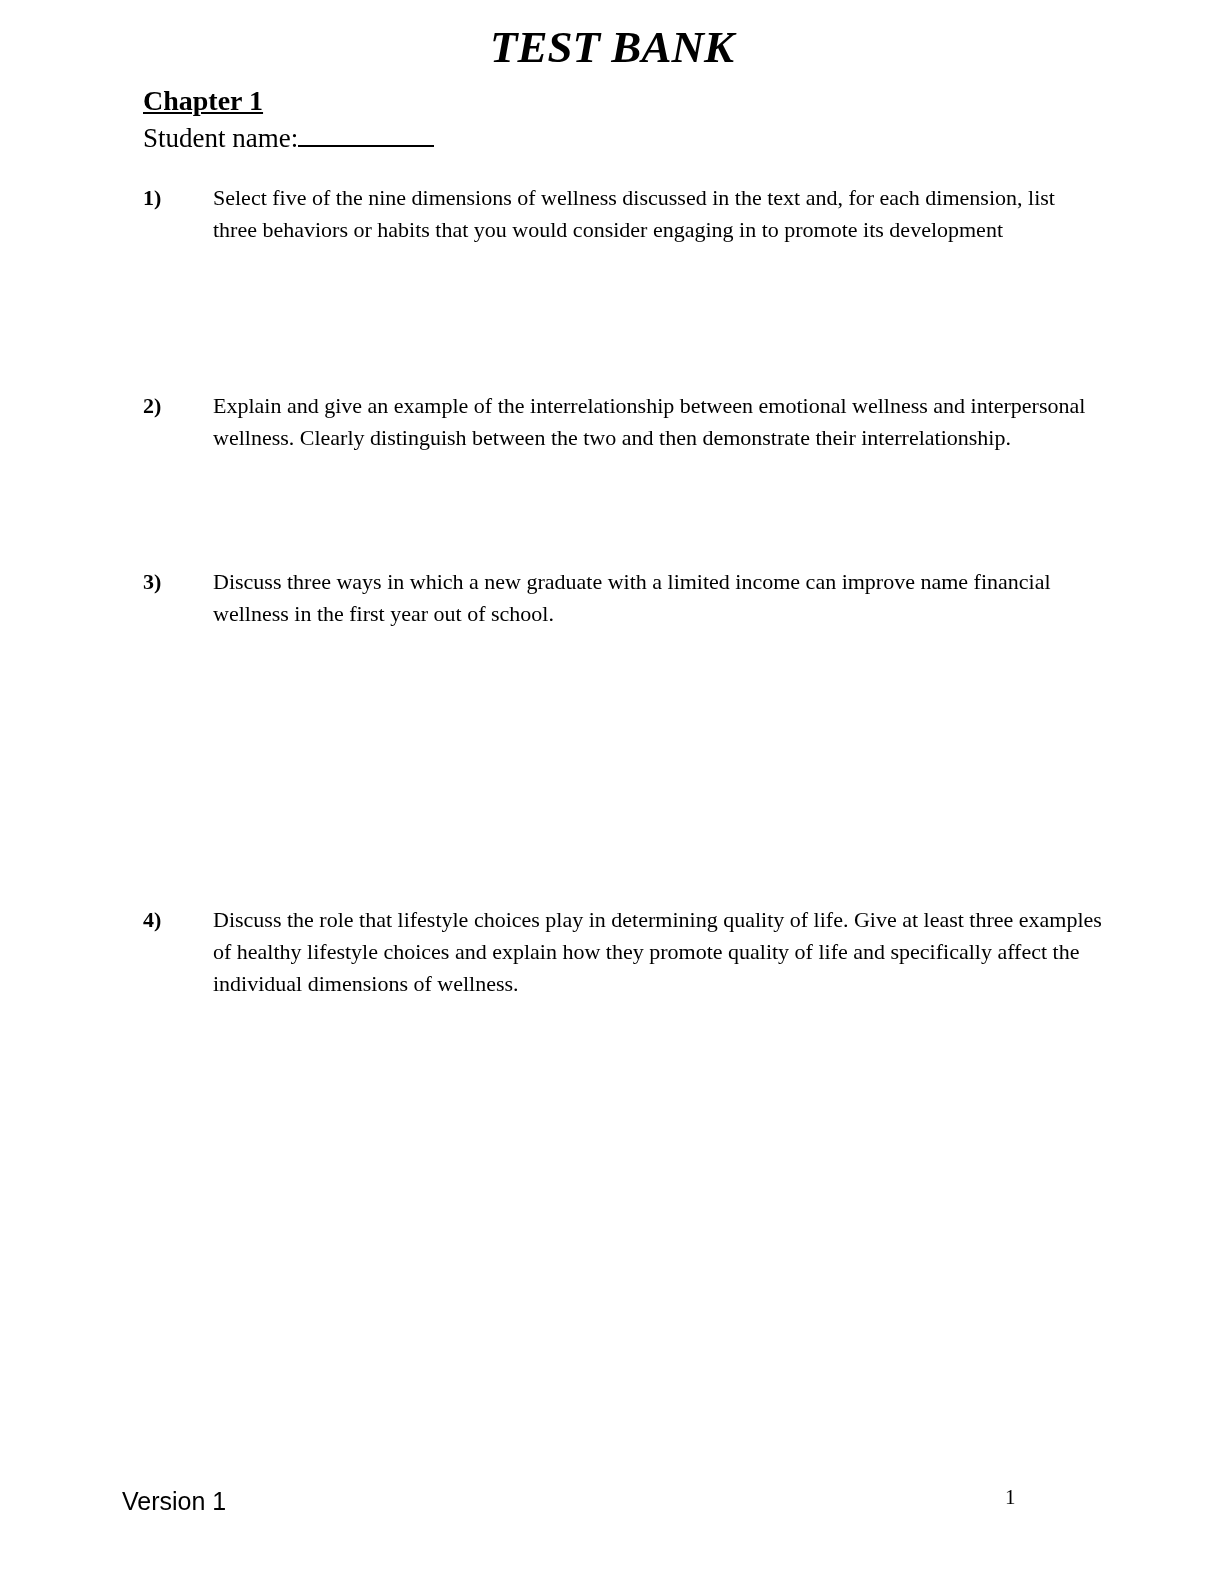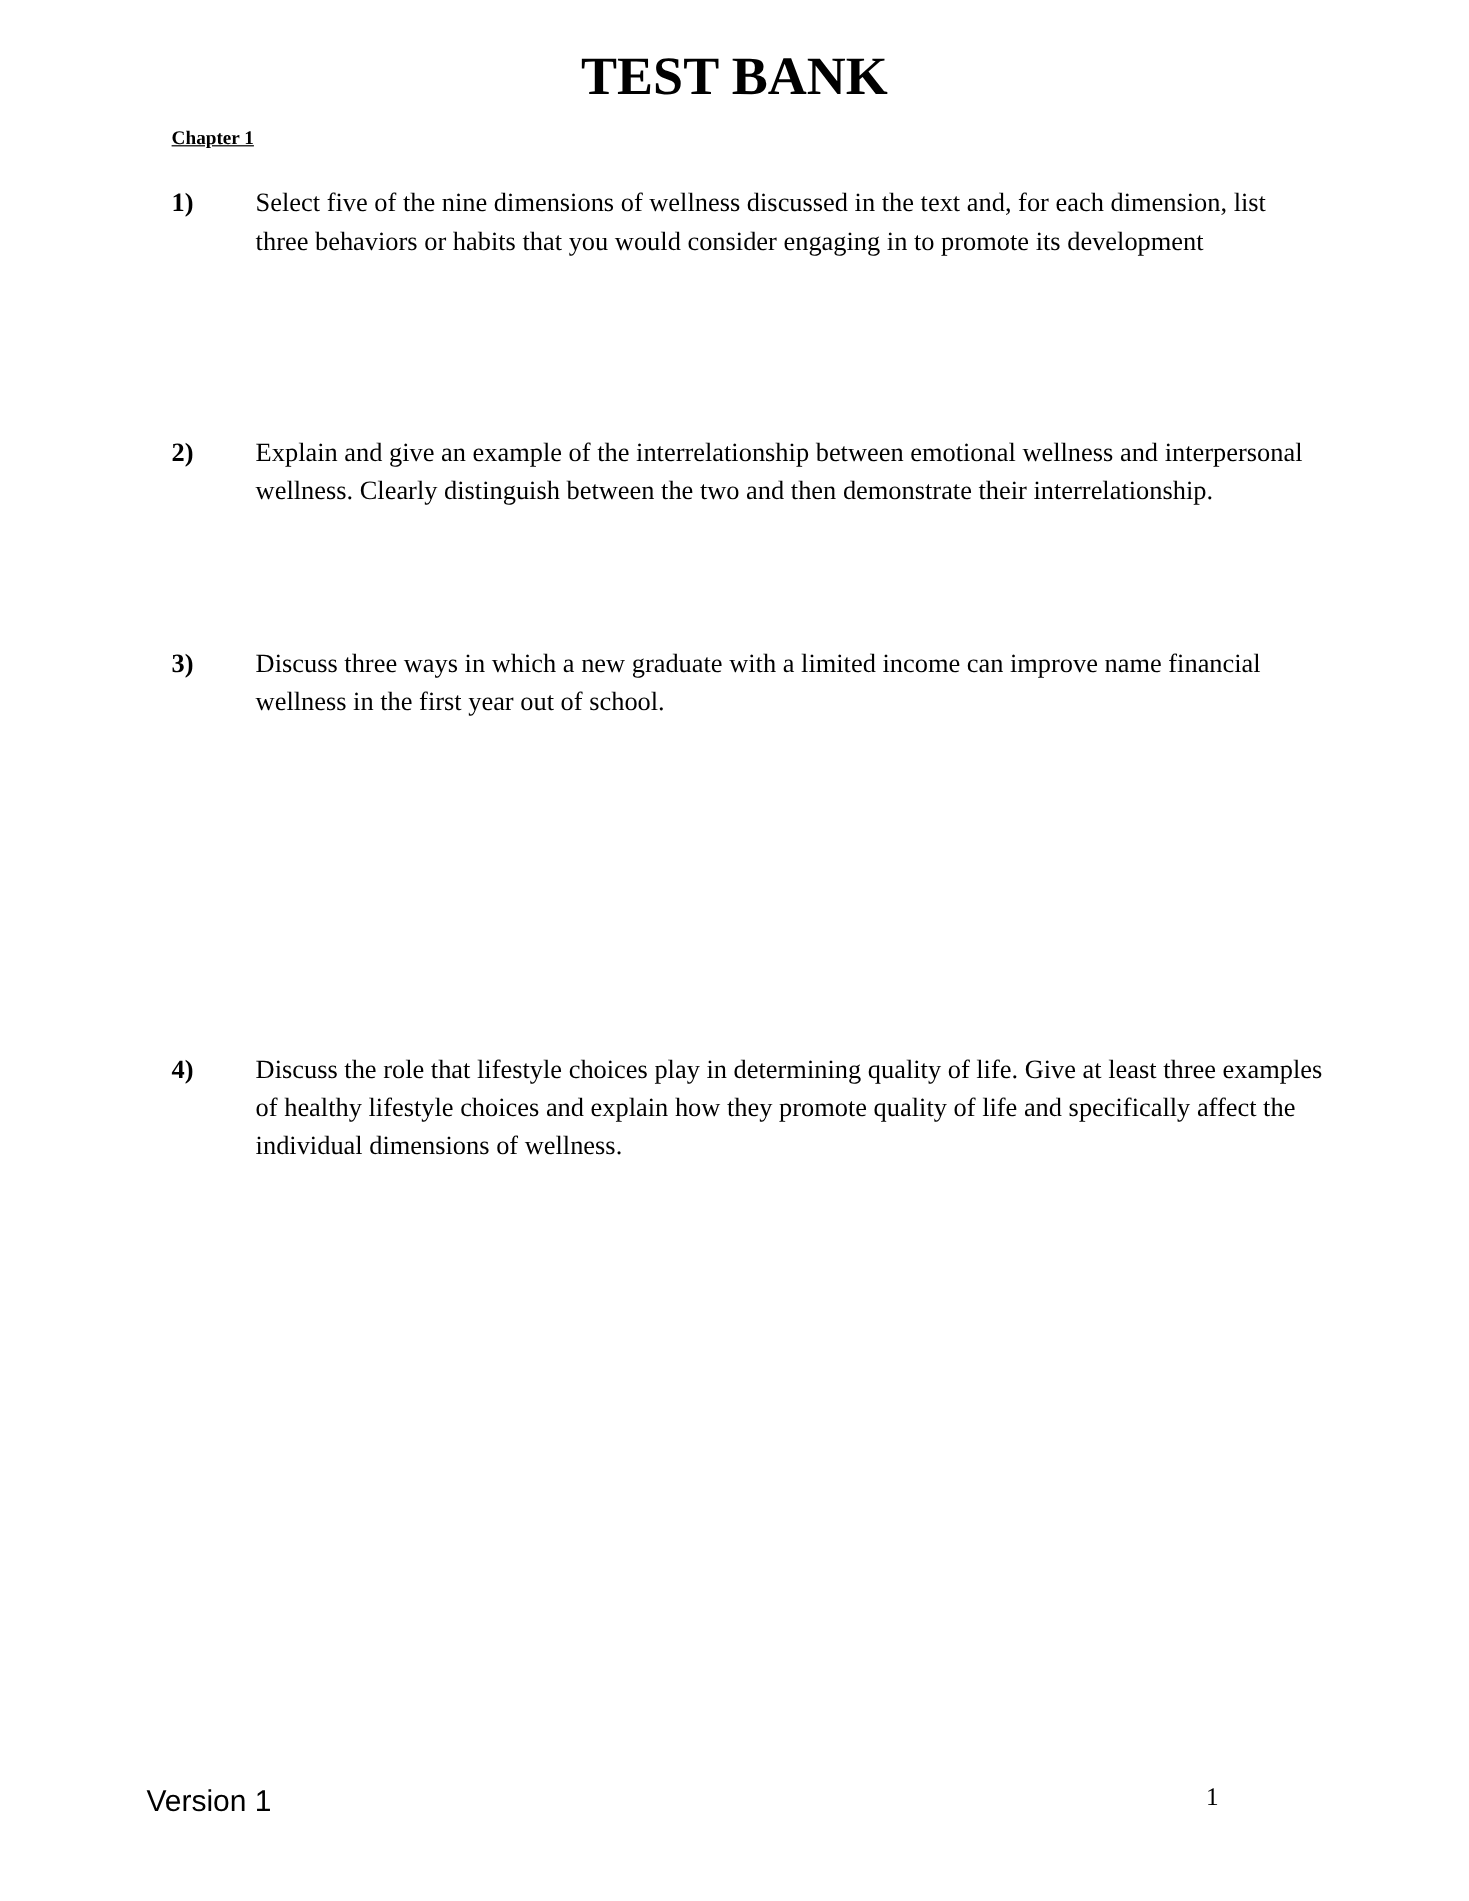--- a/index.html
+++ b/index.html
@@ -20,28 +20,29 @@
     padding: 20px 143px 0 143px;
   }
   .title-block {
     text-align: center;
     font-weight: bold;
     font-size: 45px;
     line-height: 55px;
     margin: 0 auto;
   }
   .title-main {
-    margin: 16px;
+    margin: 0;
+    font-style: italic;
   }
   .title-sub {
     margin: 0 auto;
     max-width: 900px;
   }
   .chapter {
-    font-size: 16px;
+    font-size: 28px;
     font-weight: bold;
     text-decoration: underline;
     margin-top: 10px;
   }
   .student-line {
     font-size: 27px;
     margin-top: 4px;
   }
   .blank {
     display: inline-block;
@@ -87,20 +88,21 @@
 
 <div class="page">
   <div class="content">
 
     <div class="title-block">
       <div class="title-main">TEST BANK</div>
     </div>
 
     <div class="chapter">Chapter 1</div>
 
+    <div class="student-line"><span>Student name:</span><span class="blank"></span></div>
 
     <div class="question q1"><span class="q-number">1)</span><span>Select five of the nine dimensions of wellness discussed in the text and, for each dimension, list three behaviors or habits that you would consider engaging in to promote its development</span></div>
 
     <div class="question q2"><span class="q-number">2)</span><span>Explain and give an example of the interrelationship between emotional wellness and interpersonal wellness. Clearly distinguish between the two and then demonstrate their interrelationship.</span></div>
 
     <div class="question q3"><span class="q-number">3)</span><span>Discuss three ways in which a new graduate with a limited income can improve name financial wellness in the first year out of school.</span></div>
 
     <div class="question q4"><span class="q-number">4)</span><span>Discuss the role that lifestyle choices play in determining quality of life. Give at least three examples of healthy lifestyle choices and explain how they promote quality of life and specifically affect the individual dimensions of wellness.</span></div>
 
   </div>

